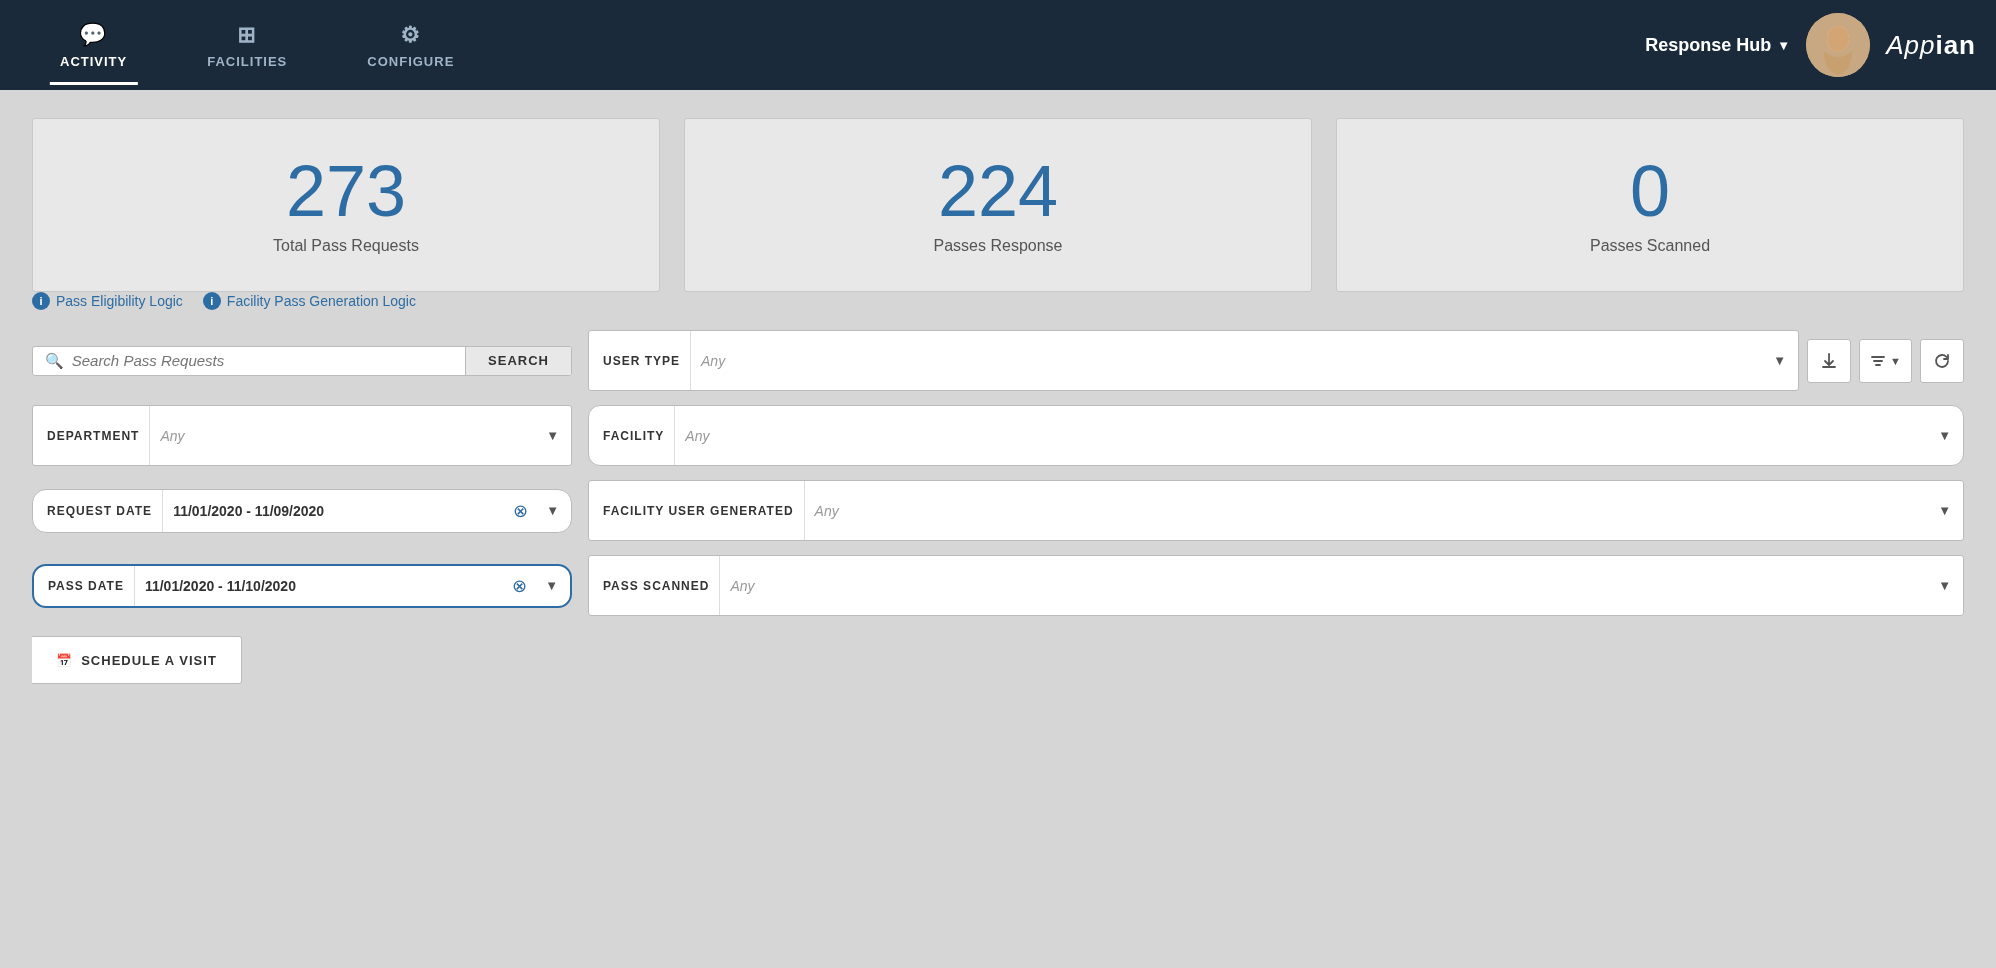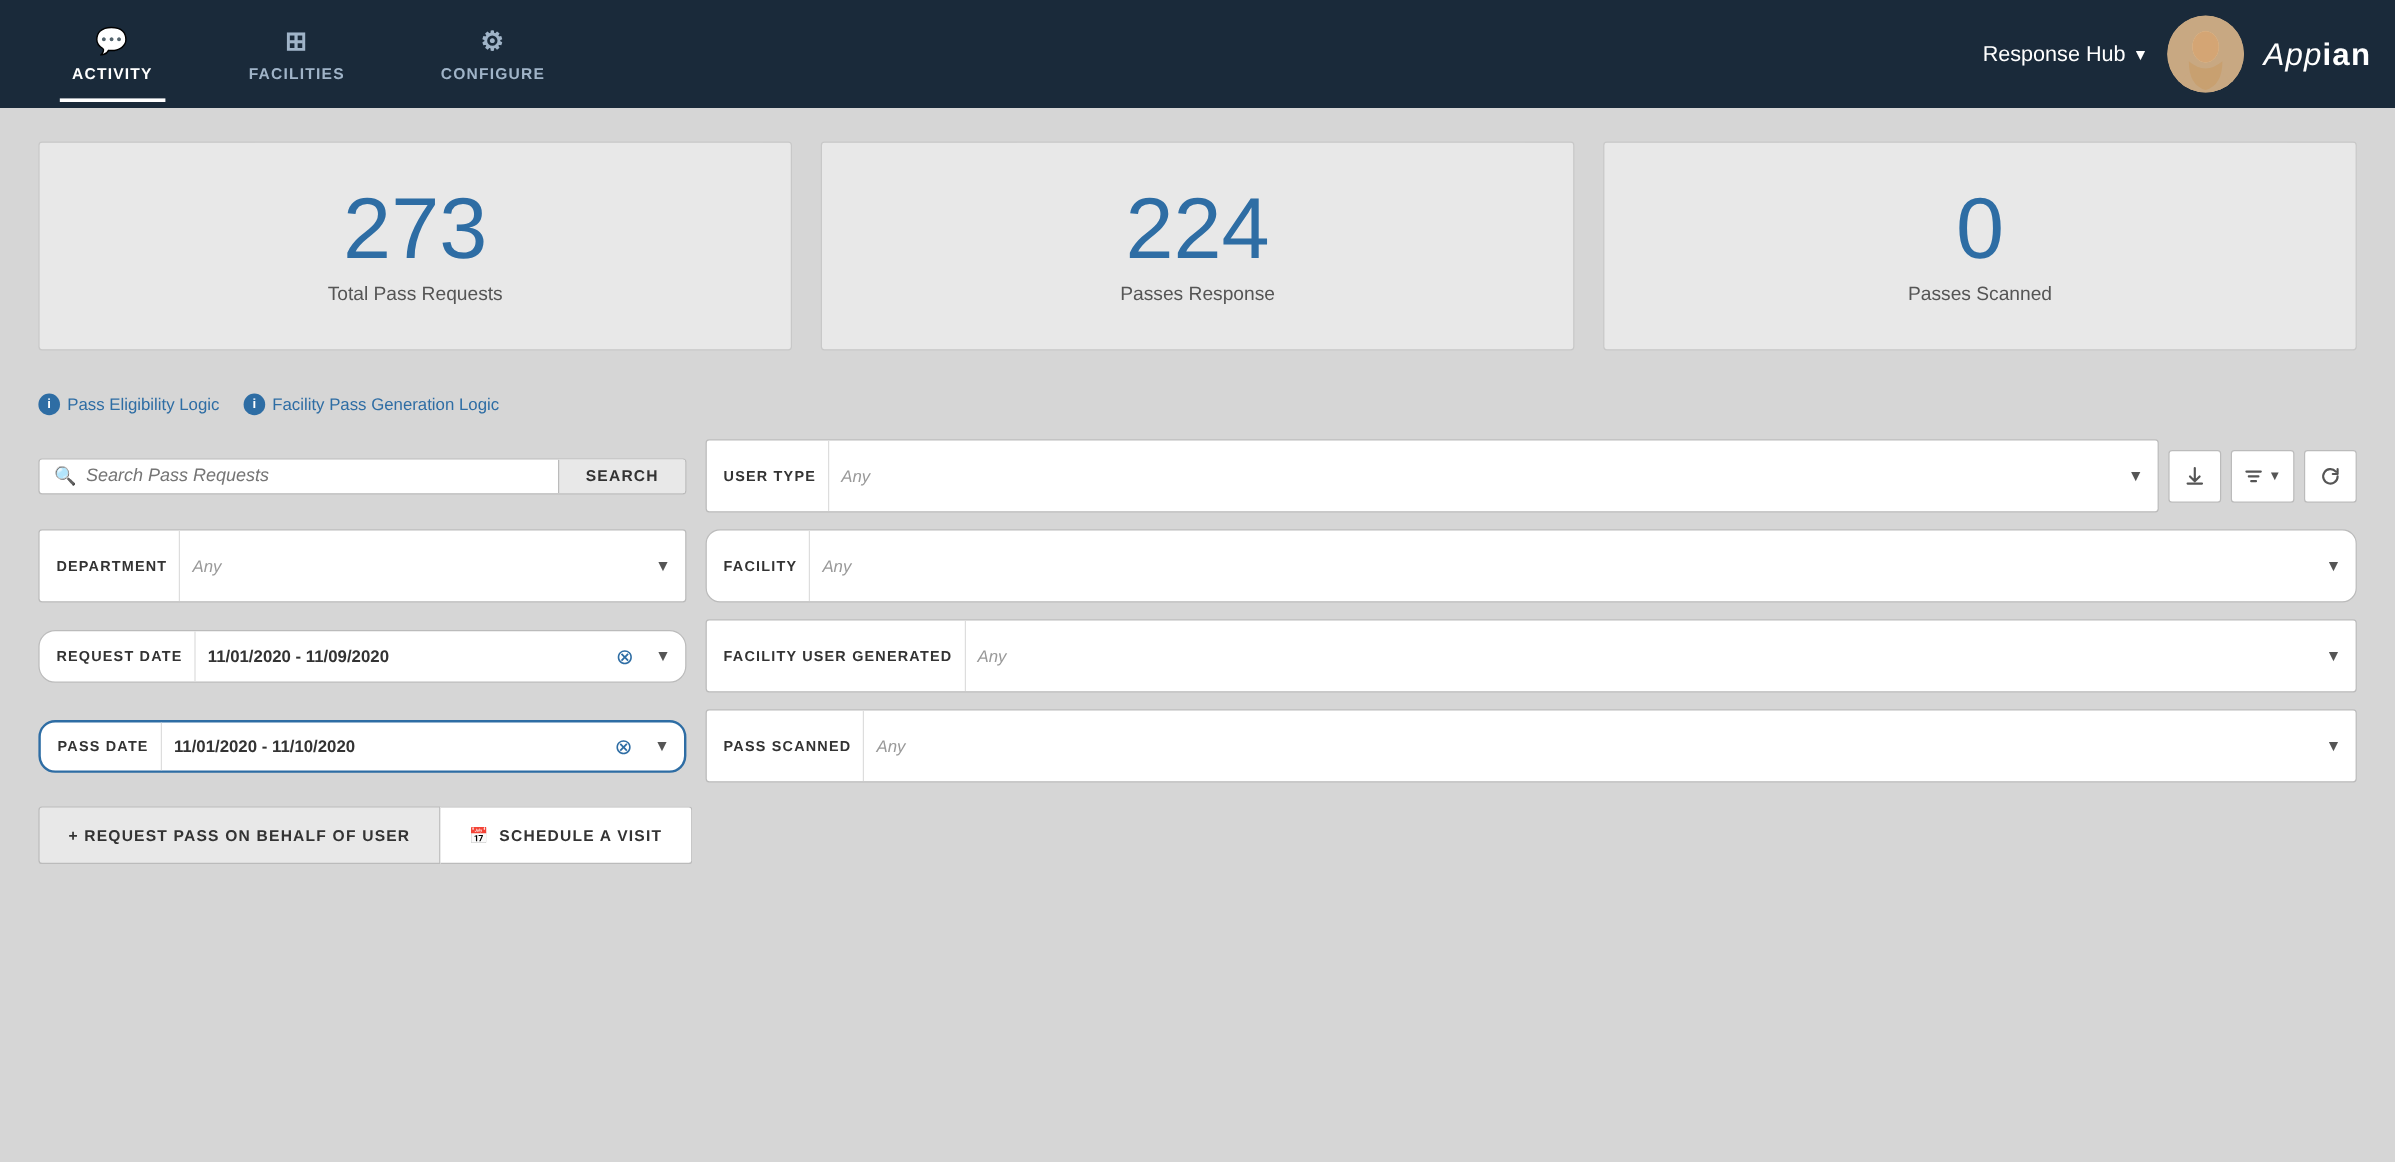--- a/index.html
+++ b/index.html
@@ -54,21 +54,21 @@
     }
     .nav-right {
       display: flex;
       align-items: center;
       gap: 16px;
       margin-left: auto;
     }
     .response-hub {
       color: #ffffff;
       font-size: 18px;
-      font-weight: 400;
+      font-weight: 700;
       display: flex;
       align-items: center;
       gap: 6px;
       cursor: pointer;
     }
     .response-hub .chevron {
       font-size: 13px;
     }
     .avatar {
       width: 64px;
@@ -96,21 +96,20 @@
 
     
     .content {
       padding: 28px 32px;
     }
 
     
     .stat-cards {
       display: flex;
       gap: 24px;
-      margin-bottom: 36px;
     }
     .stat-card {
       flex: 1;
       background: #e8e8e8;
       border: 1px solid #c8c8c8;
       border-radius: 3px;
       padding: 36px 20px;
       display: flex;
       flex-direction: column;
       align-items: center;
@@ -497,21 +496,20 @@
         <span class="select-chevron">▼</span>
       </div>
       <div class="select-wrap" style="flex: 1;">
         <span class="select-label">PASS SCANNED</span>
         <span class="select-value">Any</span>
         <span class="select-chevron">▼</span>
       </div>
     </div>
 
     <div class="action-buttons">
-      <button class="action-btn-primary">+ REQUEST PASS ON BEHALF OF USER</button>
       <button class="action-btn-secondary">
         <span>📅</span>
         <span>SCHEDULE A VISIT</span>
       </button>
     </div>
 
   </div>
 </main>
 
 </body></html>

